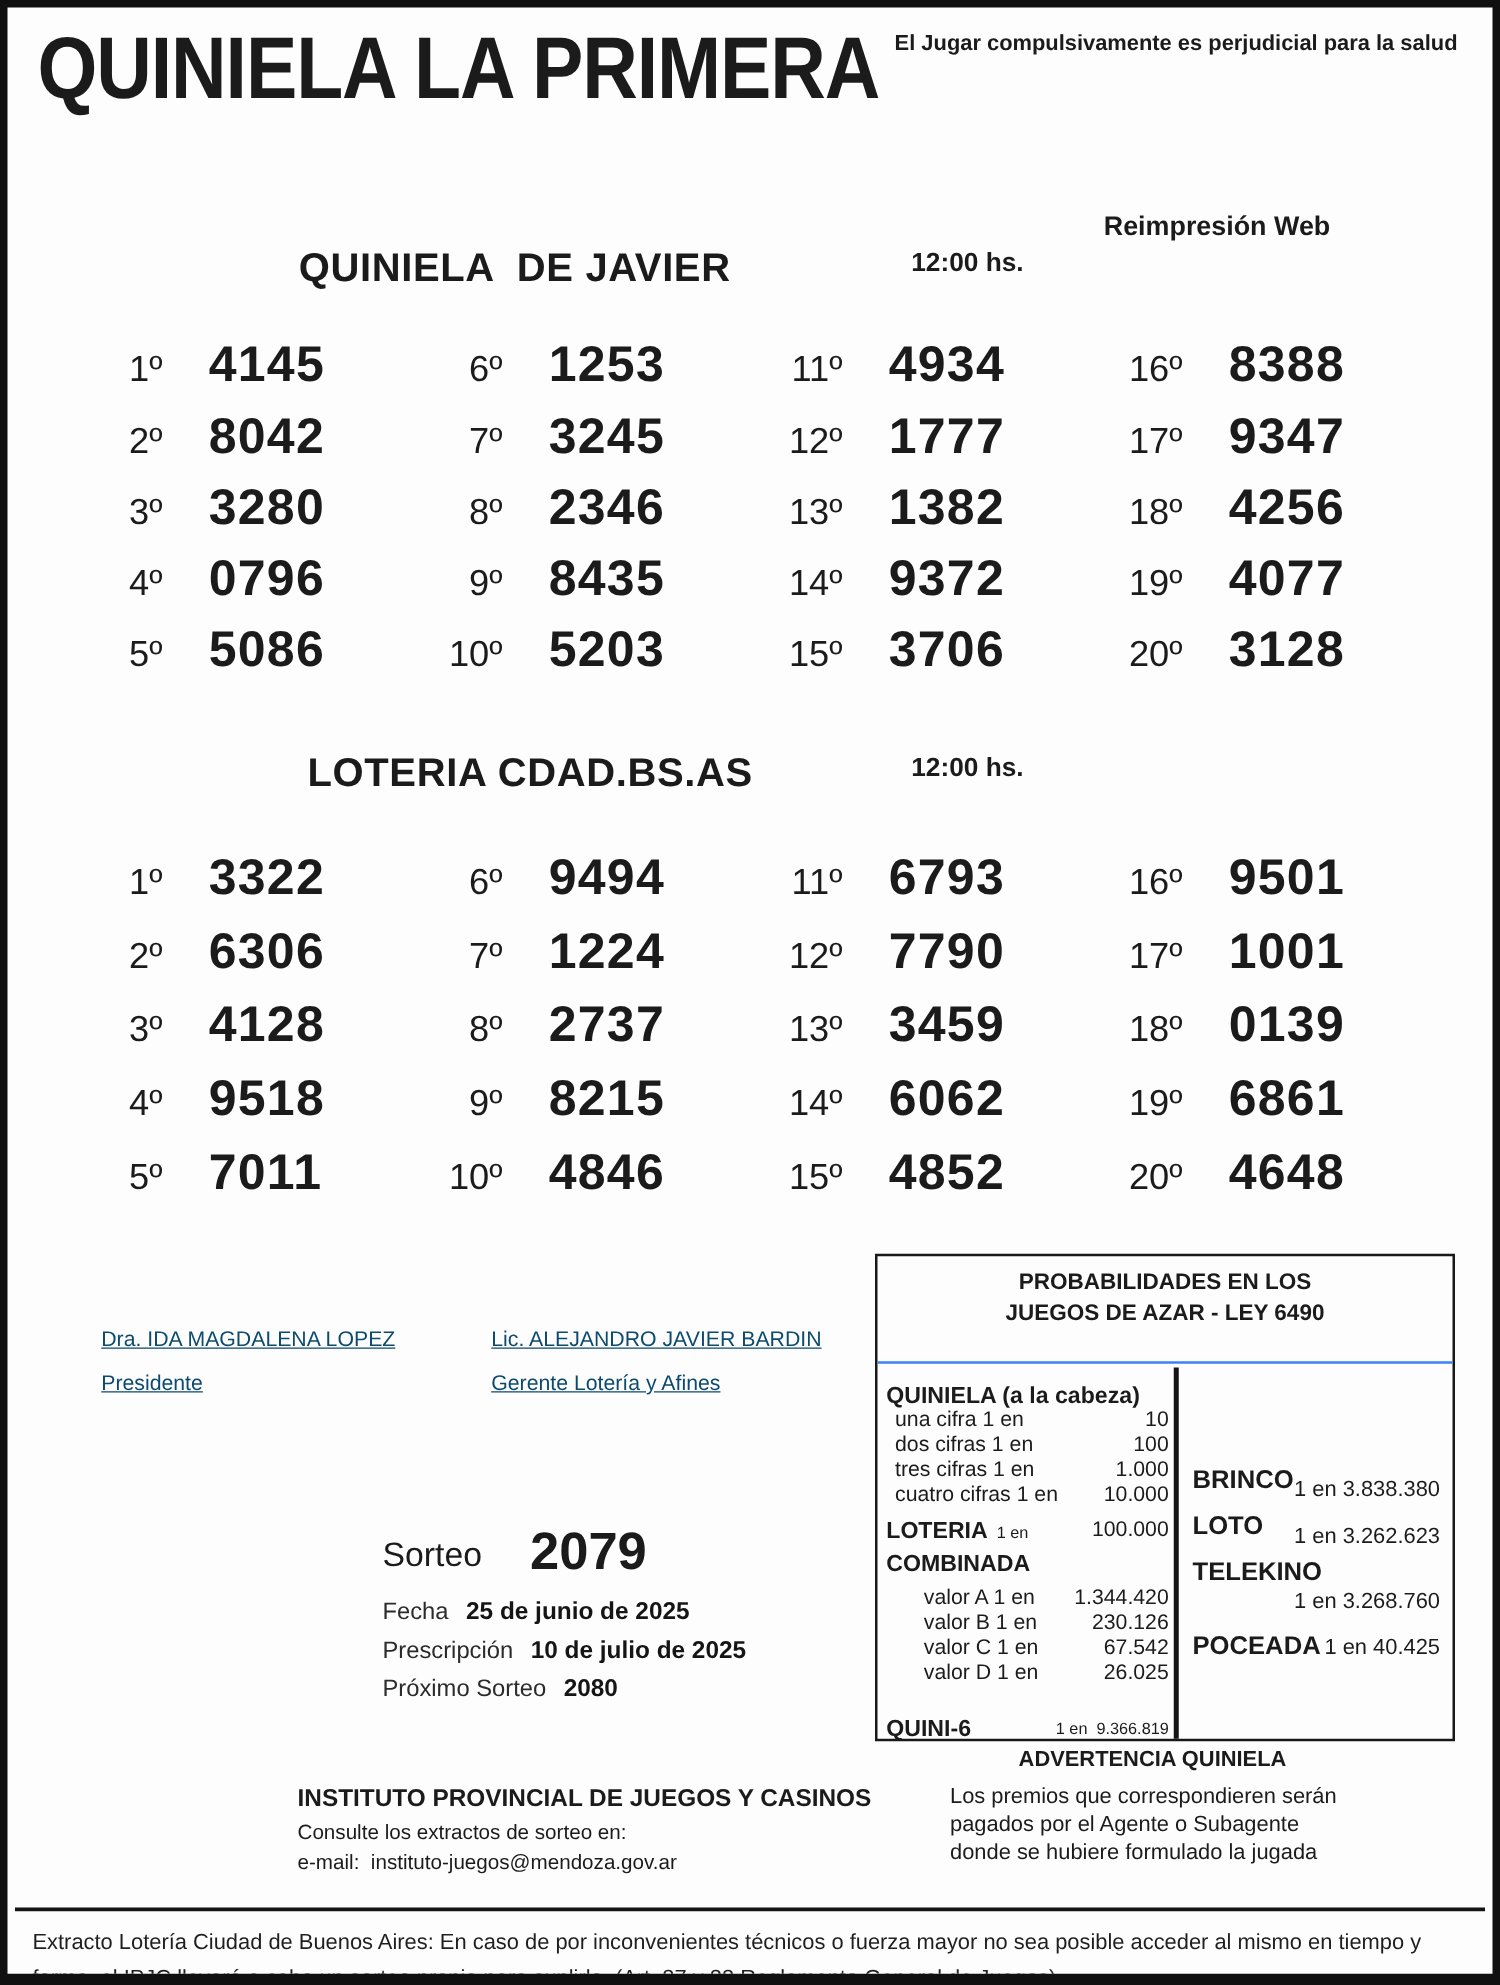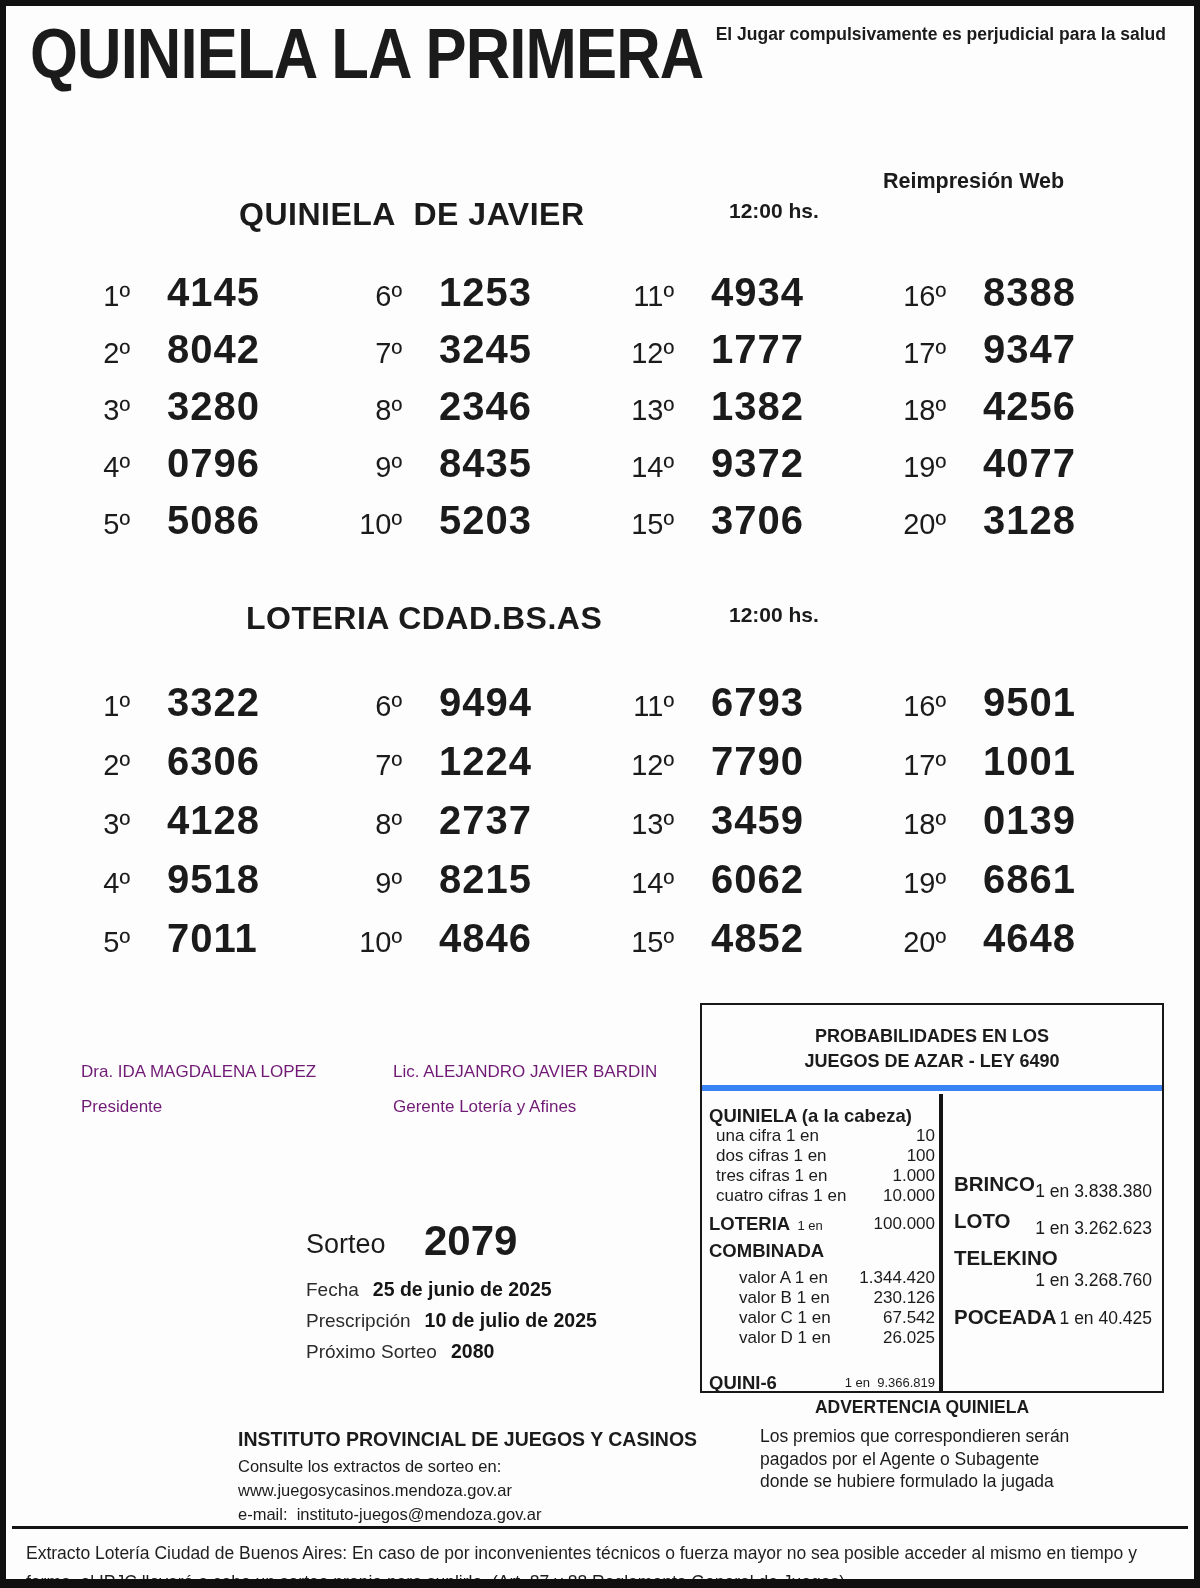--- a/index.html
+++ b/index.html
@@ -28,28 +28,28 @@
 
   .results{
     display:grid; grid-auto-flow:column; grid-auto-columns:272px;
   }
   .results-mendoza{ left:66px; top:264px; grid-template-rows:repeat(5,57px); }
   .results-bsas{ left:66px; top:674px; grid-template-rows:repeat(5,59px); }
   .result{ display:flex; align-items:baseline;gap:24px; }
   .result .pos{ width:58px; text-align:right; font-size:29px; }
   .result .num{ margin-left:13px; font-size:40px; font-weight:bold; letter-spacing:1px; }
 
-  .official{ font-size:17px; color:#701a75; }
+  .official{ font-size:17px; color:#0c4a6e;text-decoration:underline; }
   .official .role{ margin-top:15px; }
   .official-1{ left:75px; top:1056px; }
   .official-2{ left:387px; top:1056px; }
 
   .prob-box{ left:694px; top:997px; width:464px; height:390px; border:2px solid #181818; box-sizing:border-box; }
-  .prob-header{ height:86px; border-bottom:6px solid #3b82f6; box-sizing:border-box;
-    text-align:center; font-weight:bold; font-size:18px; line-height:25px; padding-top:19px; }
+  .prob-header{ height:86px; border-bottom:2px solid #3b82f6; box-sizing:border-box;
+    text-align:center; font-weight:bold; font-size:18px; line-height:25px; padding-top:8px; }
   .prob-body{ position:absolute; top:89px; left:0; right:0; bottom:0; }
   .prob-divider{ position:absolute; left:237px; top:0; bottom:0; width:4px; background:#141414; }
   .prob-left{ position:absolute; left:7px; top:11px; width:226px; font-size:17px; }
   .sec-header{ font-weight:bold; font-size:18.5px; line-height:21px; }
   .prob-row{ display:flex; justify-content:space-between; line-height:20px;text-align:center; }
   .prob-row .lbl{ padding-left:7px; }
   .prob-row.indent .lbl{ padding-left:30px; }
   .gap-s{ height:7px; }
   .loteria-row{ display:flex; justify-content:space-between; line-height:22px; }
   .quini6-row{ display:flex; justify-content:space-between; margin-top:24px; line-height:22px; }
@@ -420,21 +420,20 @@
         <div>pagados por el Agente o Subagente</div>
 
         <div>donde se hubiere formulado la jugada</div>
 
       </div>
   </div>
 
   <div class="abs institute">
     <div class="institute-name">INSTITUTO PROVINCIAL DE JUEGOS Y CASINOS</div>
     <div class="institute-line">Consulte los extractos de sorteo en:</div>
-    <div class="institute-line">www.juegosycasinos.mendoza.gov.ar</div>
     <div class="institute-line">e-mail:  instituto-juegos@mendoza.gov.ar</div>
   </div>
 
   <div class="abs footer-divider"></div>
   <div class="abs footer-text">
     <div>Extracto Lotería Ciudad de Buenos Aires: En caso de por inconvenientes técnicos o fuerza mayor no sea posible acceder al mismo en tiempo y</div>
     <div>forma, el IPJC llevará a cabo un sorteo propio para suplirlo. (Art. 87 y 88 Reglamento General de Juegos)</div>
   </div>
 
 </div>

